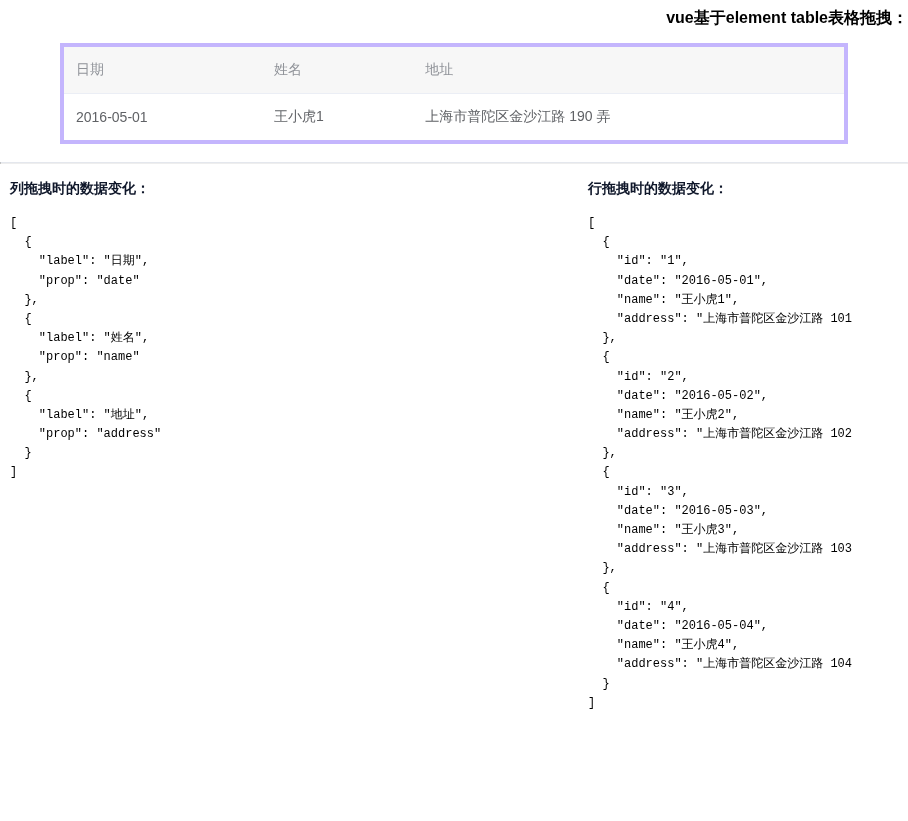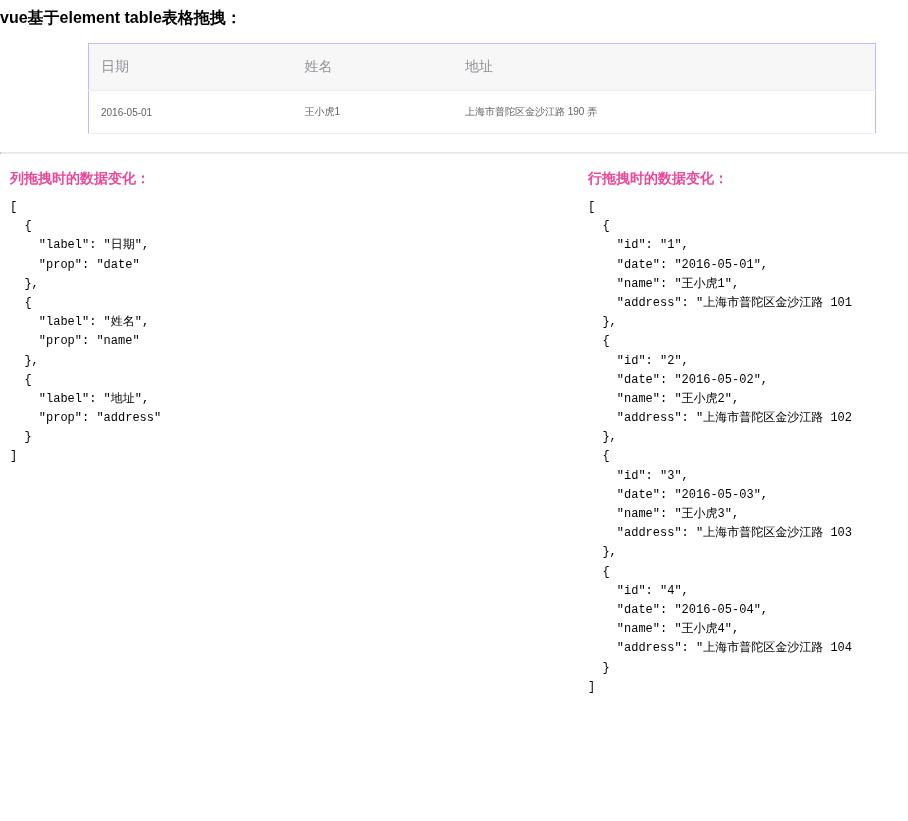--- a/index.html
+++ b/index.html
@@ -15,49 +15,48 @@
       padding: 0;
       width: 908px;
       overflow-x: scroll;
       overflow-y: scroll;
       height: 821px;
     }
     .content-wrapper {
       min-width: 900px;
     }
     .page-title {
-      text-align: left;
+      text-align: right;
       font-weight: bold;
       font-size: 16px;
       padding: 8px 0 14px 0;
       color: #000;
     }
     .table-container {
       margin: 0 60px 18px 60px;
     }
     table {
       width: 100%;
       border-collapse: collapse;
-      border: 1px solid #c4b5fd;
-      margin-left: 28px;
+      border: 4px solid #c4b5fd;
     }
     th {
       background: #f7f7f7;
       color: #909399;
       font-weight: 500;
       text-align: left;
       padding: 14px 12px;
       border-bottom: 1px solid #ebeef5;
       font-size: 14px;
     }
     td {
       padding: 14px 12px;
       border-bottom: 1px solid #ebeef5;
       color: #606266;
-      font-size: 10px;
+      font-size: 14px;
       cursor: move;
     }
     tbody tr:nth-child(even) {
       background: #fafafa;
     }
     .divider {
       border-top: 1px solid #e4e7ed;
       margin: 0;
     }
     .data-panels {
@@ -68,22 +67,22 @@
     .panel {
       flex: 1;
       min-width: 0;
     }
     .panel-right {
       flex: 0 0 310px;
     }
     .panel-title {
       font-weight: bold;
       font-size: 14px;
-      margin-bottom: 10px;
-      color: #ec4899;
+      margin-bottom: 16px;
+      color: #0f172a;
     }
     pre {
       font-family: "Courier New", Courier, monospace;
       font-size: 12px;
       line-height: 1.6;
       white-space: pre;
       color: #000;
     }
   </style>
 </head>

